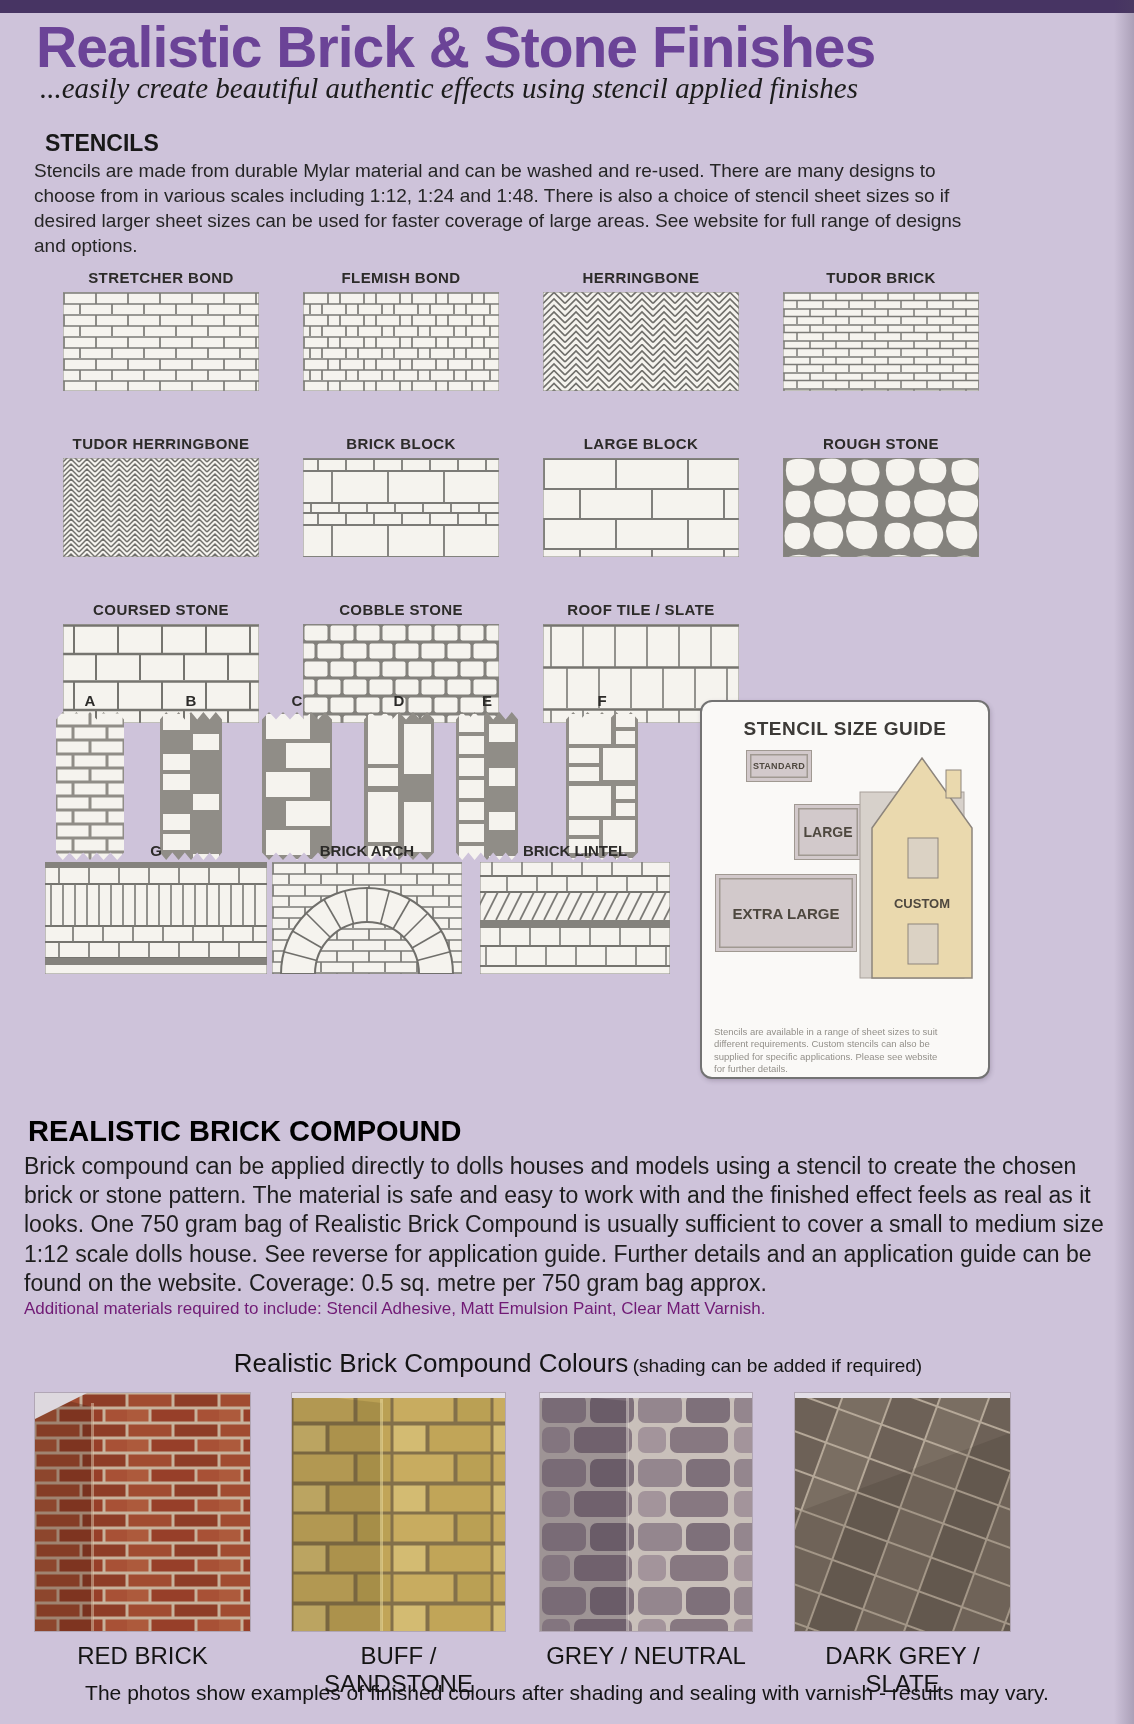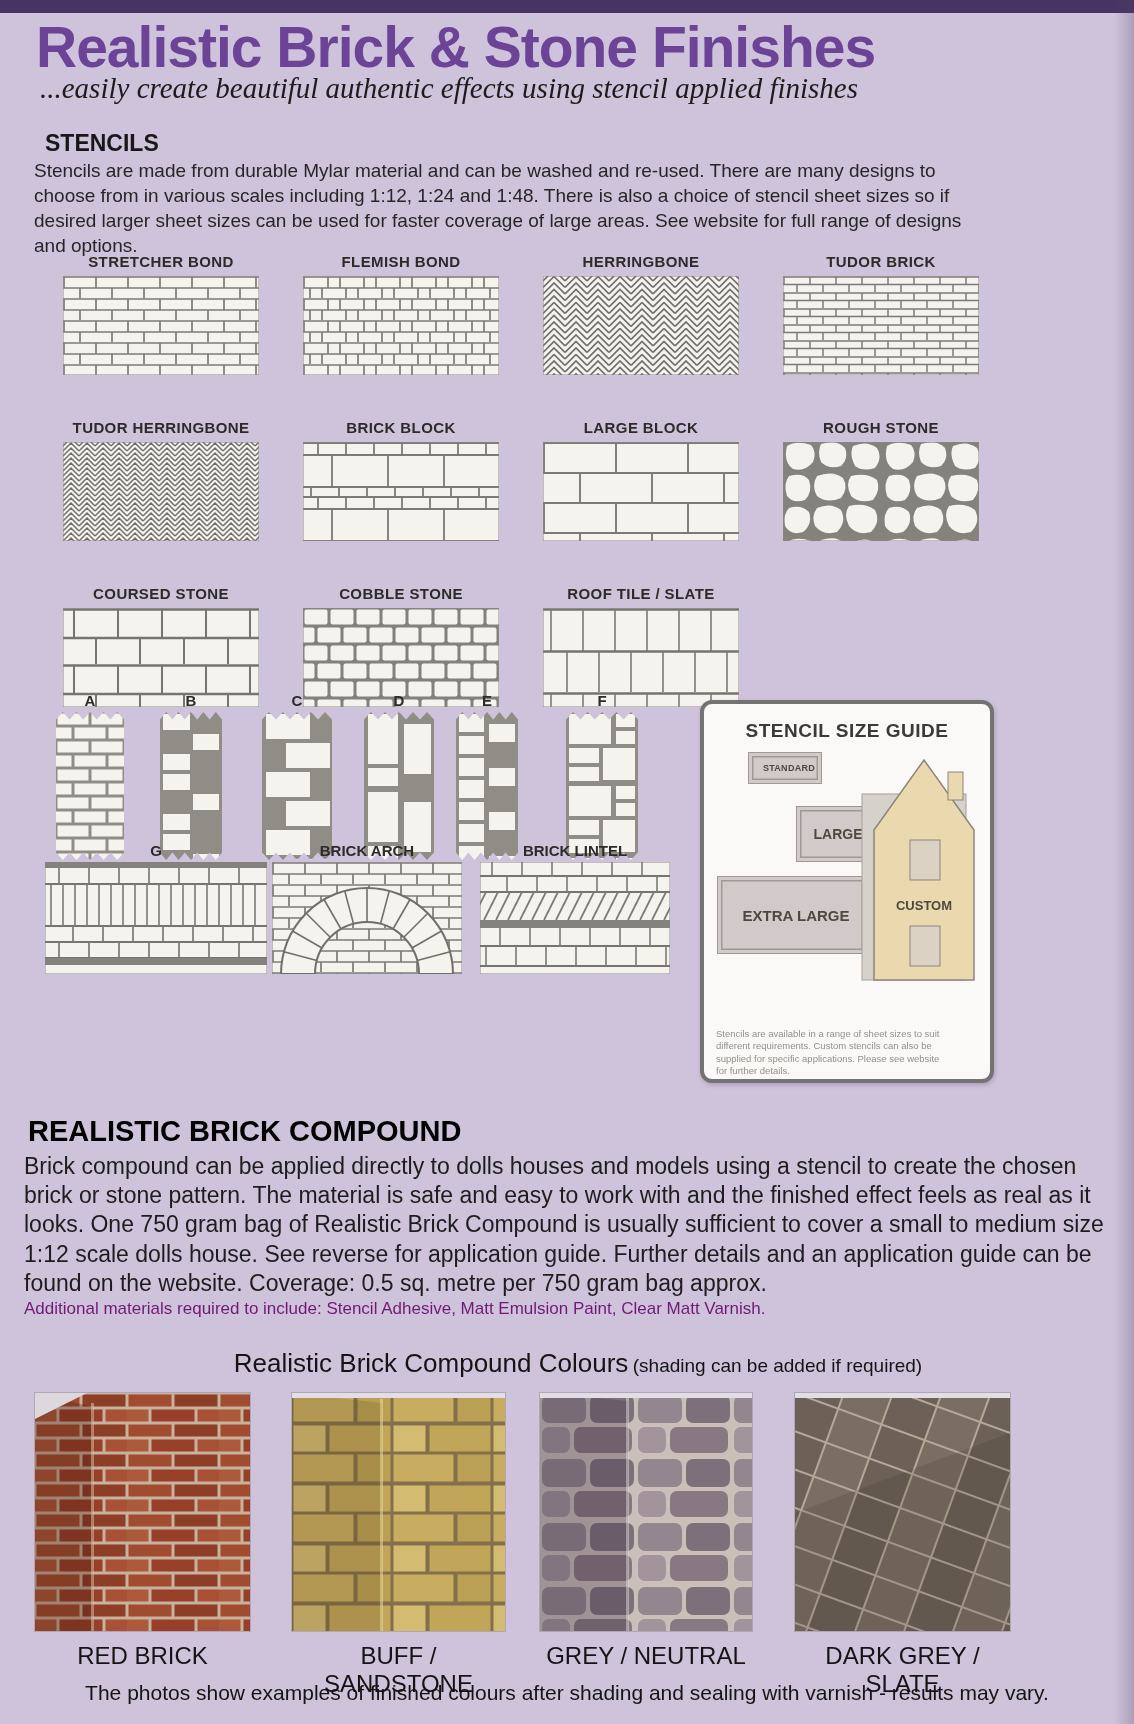--- a/index.html
+++ b/index.html
@@ -10,37 +10,37 @@
   .topbar{left:0;top:0;width:1134px;height:13px;background:#473463;}
   .title{left:36px;top:14px;width:1070px;font-size:57px;font-weight:bold;
          letter-spacing:-1px;color:#6b4397;white-space:nowrap;}
   .subtitle{left:40px;top:72px;width:1060px;font-family:"Liberation Serif",serif;
             font-style:italic;font-size:29px;color:#1c1c1c;}
   
   .sec-head{font-size:23px;font-weight:bold;color:#181818;}
   .stencils-head{left:45px;top:130px;}
   .stencils-body{left:34px;top:158px;width:958px;font-size:19px;line-height:1.32;color:#262626;}
   
-  .pattern-grid{left:63px;top:253px;display:grid;grid-template-columns:repeat(4,196px);
+  .pattern-grid{left:63px;top:269px;display:grid;grid-template-columns:repeat(4,196px);
                 column-gap:47px;row-gap:23px;gap:44px;}
   .pattern-cell{width:196px;}
   .pattern-label{font-size:15px;font-weight:bold;letter-spacing:.4px;color:#2c2b29;
                  text-align:center;margin-bottom:6px;height:17px;}
   .swatch{display:block;}
   
   .strip-label{font-size:15px;font-weight:bold;color:#2c2b29;text-align:center;width:40px;}
   .wide-label{font-size:15px;font-weight:bold;color:#2c2b29;text-align:center;}
   
   .guide-box{left:700px;top:700px;width:286px;height:375px;background:#faf9f7;
-             border:4px solid #737373;border-radius:12px;box-shadow:1px 2px 4px rgba(70,60,85,.25);}
+             border:2px solid #737373;border-radius:12px;box-shadow:1px 2px 4px rgba(70,60,85,.25);}
   .guide-title{position:absolute;left:0;top:16px;width:100%;text-align:center;
                font-size:19px;font-weight:bold;letter-spacing:.5px;color:#3c3a37;}
   .gb{position:absolute;background:#d2c9cb;border:1.5px solid #a09992;
       box-shadow:inset 0 0 0 3px #d2c9cb, inset 0 0 0 4.5px #a09992;
-      display:flex;align-items:center;justify-content:center;color:#4e483f;font-weight:bold;padding-left:8px;}
+      display:flex;align-items:center;justify-content:center;color:#4e483f;font-weight:bold;}
   .gb-standard{left:44px;top:48px;width:64px;height:30px;font-size:9px;letter-spacing:.3px;}
   .gb-large{left:46px;top:102px;width:66px;height:54px;font-size:14px;margin-left:46px;}
   .gb-xl{left:13px;top:172px;width:140px;height:76px;font-size:15px;}
   .house-svg{position:absolute;left:156px;top:30px;}
   .guide-note{position:absolute;left:12px;top:324px;width:232px;font-size:9.5px;
               line-height:1.3;color:#93908a;}
   
   .compound-head{left:28px;top:1115px;font-size:29px;font-weight:bold;color:#000000;}
   .compound-body{left:24px;top:1152px;width:1092px;font-size:23px;line-height:1.27;color:#1d1d1d;}
   .compound-additional{left:24px;top:1299px;width:1092px;font-size:17px;color:#701a75;}

